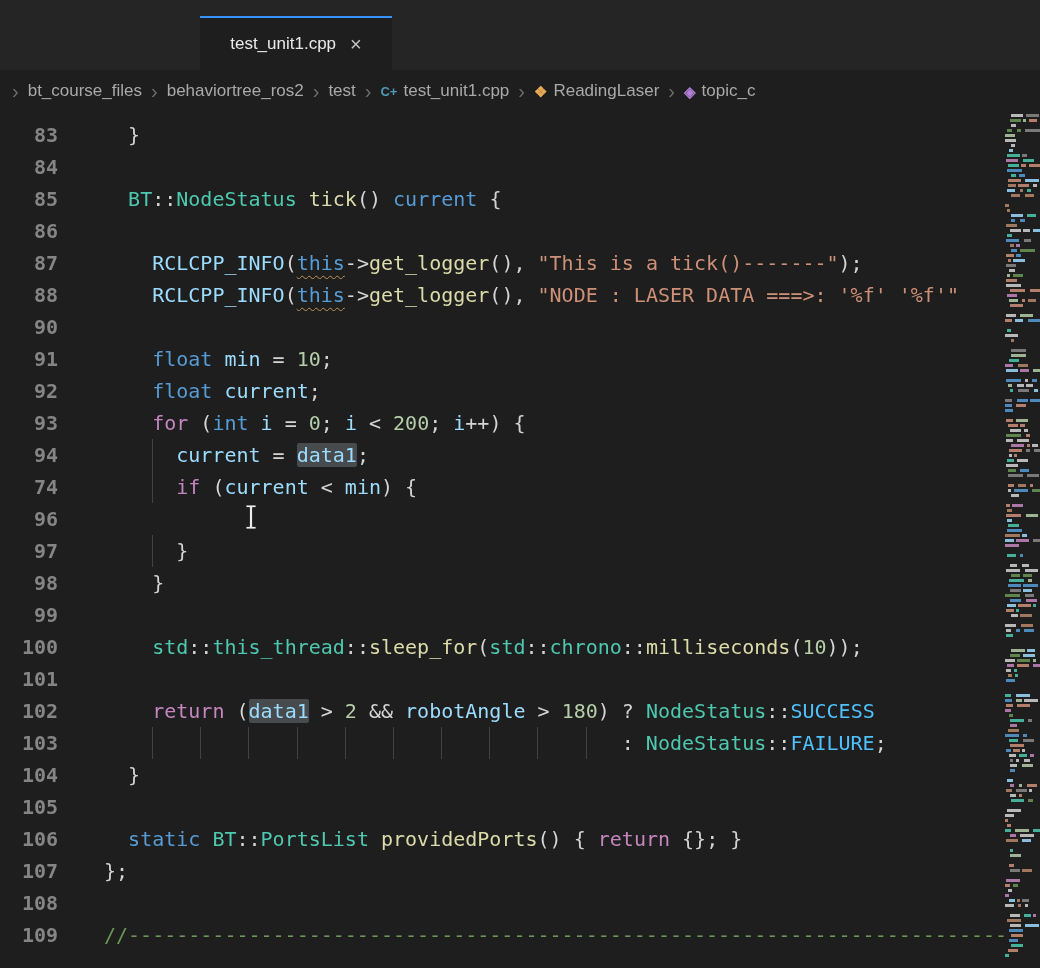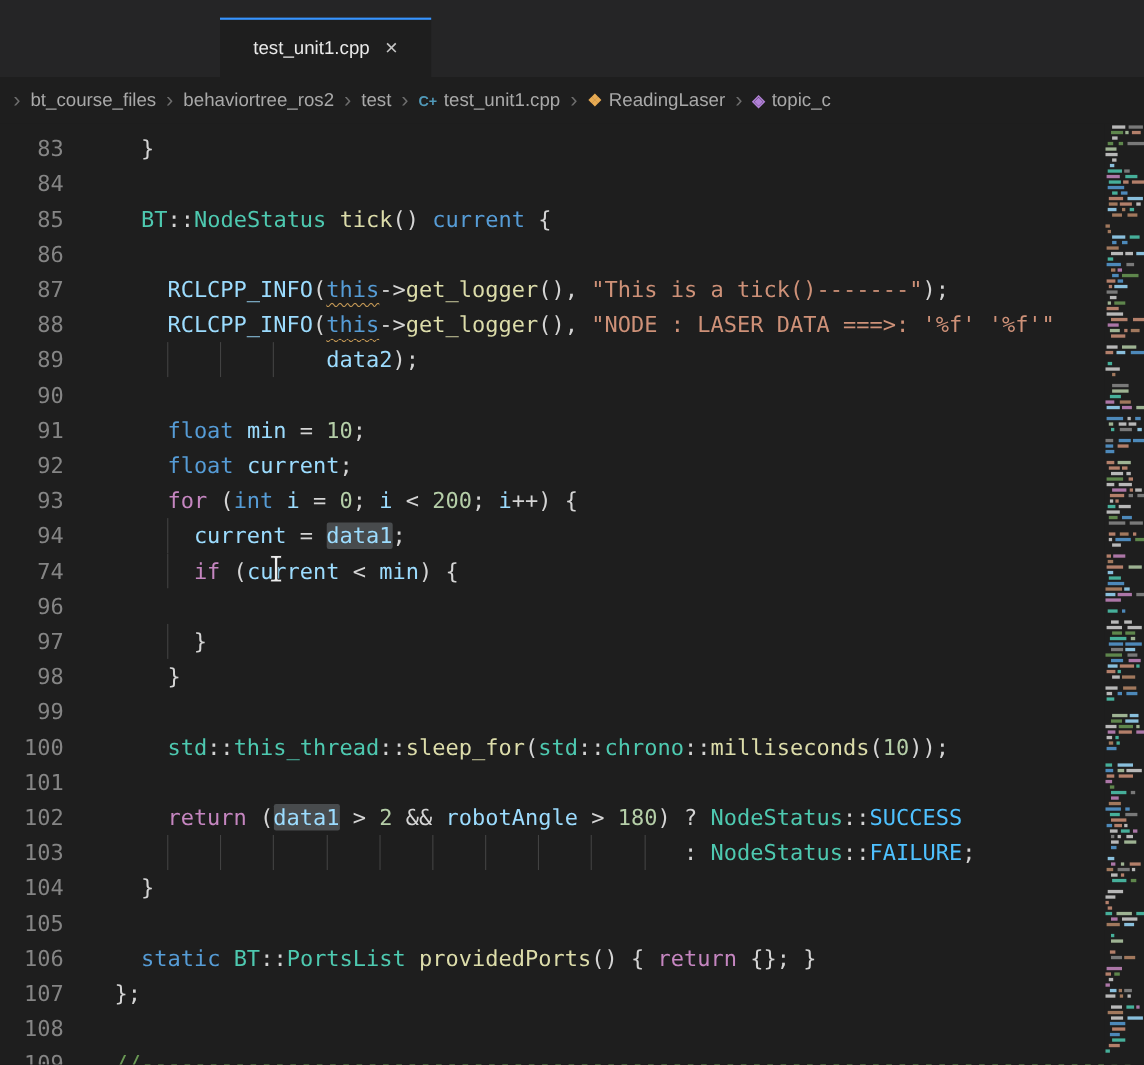--- a/index.html
+++ b/index.html
@@ -20,21 +20,21 @@
   .bc-sep{color:#6e6e6e;font-size:20px;margin:0 2px;flex:none;}
   .bc-item{display:flex;align-items:center;gap:6px;flex:none;}
   .bc-icon{font-size:13px;font-weight:bold;line-height:1;}
   .ic-cpp_file{color:#519aba;}
   .ic-class_symbol{color:#e8ab53;font-size:15px;}
   .ic-field_symbol{color:#b180d7;font-size:15px;}
   
   .editor{position:absolute;top:112px;left:0;right:0;bottom:0;background:#1e1e1e;
     padding-top:7px;font-family:"DejaVu Sans Mono",monospace;font-size:20px;overflow:hidden;}
   .line{display:flex;height:32px;line-height:32px;white-space:pre;}
-  .ln{width:58px;text-align:right;color:#858585;flex:none;user-select:none;}
+  .ln{width:58px;text-align:right;color:#858585;flex:none;user-select:none;font-weight:bold;}
   .ct{margin-left:46px;position:relative;flex:1;overflow:hidden;}
   .guide{position:absolute;top:0;bottom:0;width:1px;background:#424242;}
   .tk.pln{color:#d4d4d4;}
   .tk.kwc{color:#c586c0;}
   .tk.kwb{color:#569cd6;}
   .tk.typ{color:#4ec9b0;}
   .tk.fn{color:#dcdcaa;}
   .tk.var{color:#9cdcfe;}
   .tk.num{color:#b5cea8;}
   .tk.str{color:#ce9178;}
@@ -88,21 +88,20 @@
   </div>
 
 <div class="editor">
   <div>
       <div class="line"><div class="ln">83</div><div class="ct"><span class="tk pln">  }</span></div></div>
       <div class="line"><div class="ln">84</div><div class="ct"></div></div>
       <div class="line"><div class="ln">85</div><div class="ct"><span class="tk pln">  </span><span class="tk typ">BT</span><span class="tk pln">::</span><span class="tk typ">NodeStatus</span><span class="tk pln"> </span><span class="tk fn">tick</span><span class="tk pln">() </span><span class="tk kwb">current</span><span class="tk pln"> {</span></div></div>
       <div class="line"><div class="ln">86</div><div class="ct"></div></div>
       <div class="line"><div class="ln">87</div><div class="ct"><span class="tk pln">    </span><span class="tk var">RCLCPP_INFO</span><span class="tk pln">(</span><span class="tk this">this</span><span class="tk pln">-&gt;</span><span class="tk fn">get_logger</span><span class="tk pln">(), </span><span class="tk str">"This is a tick()-------"</span><span class="tk pln">);</span></div></div>
       <div class="line"><div class="ln">88</div><div class="ct"><span class="tk pln">    </span><span class="tk var">RCLCPP_INFO</span><span class="tk pln">(</span><span class="tk this">this</span><span class="tk pln">-&gt;</span><span class="tk fn">get_logger</span><span class="tk pln">(), </span><span class="tk str">"NODE : LASER DATA ===&gt;: '%f' '%f'"</span></div></div>
-      <div class="line"><div class="ln">89</div><div class="ct"><span class="guide" style="left: 4ch;"></span><span class="guide" style="left: 8ch;"></span><span class="guide" style="left: 12ch;"></span><span class="tk pln">                </span><span class="tk var">data2</span><span class="tk pln">);</span></div></div>
       <div class="line"><div class="ln">90</div><div class="ct"></div></div>
       <div class="line"><div class="ln">91</div><div class="ct"><span class="tk pln">    </span><span class="tk kwb">float</span><span class="tk pln"> </span><span class="tk var">min</span><span class="tk pln"> = </span><span class="tk num">10</span><span class="tk pln">;</span></div></div>
       <div class="line"><div class="ln">92</div><div class="ct"><span class="tk pln">    </span><span class="tk kwb">float</span><span class="tk pln"> </span><span class="tk var">current</span><span class="tk pln">;</span></div></div>
       <div class="line"><div class="ln">93</div><div class="ct"><span class="tk pln">    </span><span class="tk kwc">for</span><span class="tk pln"> (</span><span class="tk kwb">int</span><span class="tk pln"> </span><span class="tk var">i</span><span class="tk pln"> = </span><span class="tk num">0</span><span class="tk pln">; </span><span class="tk var">i</span><span class="tk pln"> &lt; </span><span class="tk num">200</span><span class="tk pln">; </span><span class="tk var">i</span><span class="tk pln">++) {</span></div></div>
       <div class="line"><div class="ln">94</div><div class="ct"><span class="guide" style="left: 4ch;"></span><span class="tk pln">      </span><span class="tk var">current</span><span class="tk pln"> = </span><span class="tk var hl">data1</span><span class="tk pln">;</span></div></div>
       <div class="line"><div class="ln">74</div><div class="ct"><span class="guide" style="left: 4ch;"></span><span class="tk pln">      </span><span class="tk kwc">if</span><span class="tk pln"> (</span><span class="tk var">current</span><span class="tk pln"> &lt; </span><span class="tk var">min</span><span class="tk pln">) {</span></div></div>
       <div class="line"><div class="ln">96</div></div>
       <div class="line"><div class="ln">97</div><div class="ct"><span class="guide" style="left: 4ch;"></span><span class="tk pln">      }</span></div></div>
       <div class="line"><div class="ln">98</div><div class="ct"><span class="tk pln">    }</span></div></div>
       <div class="line"><div class="ln">99</div><div class="ct"></div></div>

